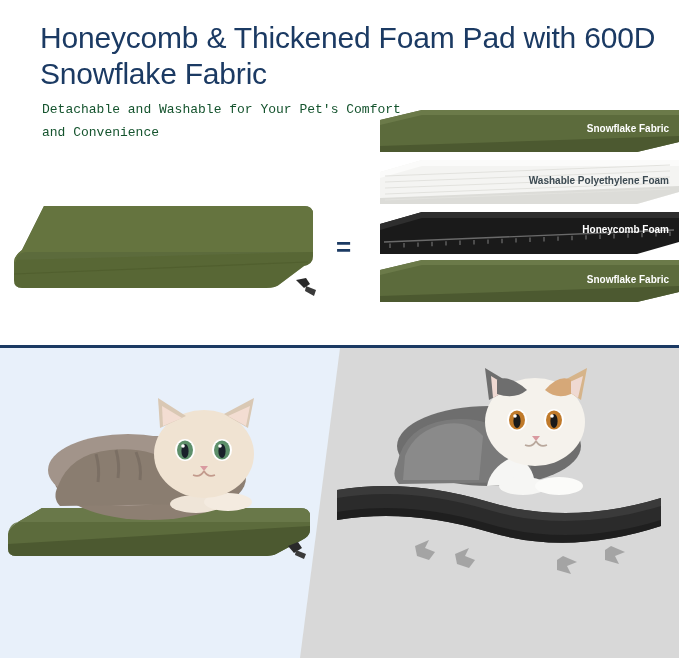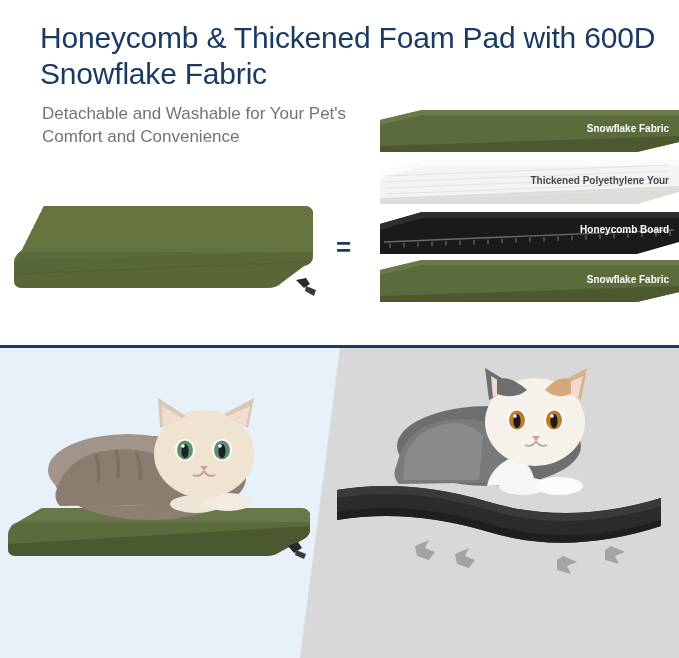--- a/index.html
+++ b/index.html
@@ -34,23 +34,24 @@
     font-weight: normal;
     color: #1b3a63;
     letter-spacing: -0.2px;
   }
 
   #subheadline {
     position: absolute;
     left: 42px;
     top: 85px;
     width: 360px;
-    font-size: 17px;
+    font-size: 13px;
     line-height: 23px;
-    color: #737373;
+    color: #14532d;
+    font-family: Liberation Mono, monospace;
   }
 
   
   #pad-illustration {
     position: absolute;
     left: 8px;
     top: 200px;
     width: 310px;
     height: 110px;
   }
@@ -171,21 +172,21 @@
         <path d="M42,2 L299,2 L299,8 L42,8 L0,20 L0,14 Z" fill="#fbfbfa"></path>
         <path d="M0,40 L299,28 L299,34 L257,46 L0,46 Z" fill="#dcdcd8"></path>
         <g stroke="#e2e2de" stroke-width="1">
           <path d="M5,18 L290,7"></path>
             <path d="M5,24 L290,13"></path>
             <path d="M5,30 L290,19"></path>
           <path d="M5,36 L290,25"></path>
             <path d="M5,42 L290,31"></path>
         </g>
       </svg>
-      <span class="layer-label" style="top:17px; color:#3c4a52;">Thickened Polyethylene Your</span>
+      <span class="layer-label" style="top:17px; color:#3c4a52;">Washable Polyethylene Foam</span>
     </div>
 
     <div class="layer" style="top:102px;">
       <svg width="299" height="46" viewBox="0 0 299 46">
         <path d="M42,2 L299,2 L299,32 L257,44 L0,44 L0,14 Z" fill="#1a1a1a"></path>
         <path d="M42,2 L299,2 L299,8 L42,8 L0,20 L0,14 Z" fill="#2e2e2e"></path>
         <g stroke="#6a6a6a" stroke-width="1.4">
           <path d="M4,32 L294,20"></path>
         </g>
         <g stroke="#777" stroke-width="1.1">
@@ -205,21 +206,21 @@
             <path d="M192,25.8 L192,30.2"></path>
             <path d="M206,25.2 L206,29.6"></path>
           <path d="M220,24.6 L220,29"></path>
             <path d="M234,24 L234,28.4"></path>
             <path d="M248,23.4 L248,27.8"></path>
           <path d="M262,22.8 L262,27.2"></path>
             <path d="M276,22.2 L276,26.6"></path>
             <path d="M290,21.6 L290,26"></path>
         </g>
       </svg>
-      <span class="layer-label" style="top:14px; color:#ffffff;">Honeycomb Board</span>
+      <span class="layer-label" style="top:14px; color:#ffffff;">Honeycomb Foam</span>
     </div>
 
     <div class="layer" style="top:150px;">
       <svg width="299" height="46" viewBox="0 0 299 46">
         <path d="M42,2 L299,2 L299,34 L257,44 L0,44 L0,12 Z" fill="#5c6b3c"></path>
         <path d="M42,2 L299,2 L299,7 L42,7 L0,17 L0,12 Z" fill="#6b7a49"></path>
         <path d="M0,38 L299,28 L299,34 L257,44 L0,44 Z" fill="#4c5930"></path>
       </svg>
       <span class="layer-label" style="top:16px; color:#ffffff;">Snowflake Fabric</span>
     </div>

